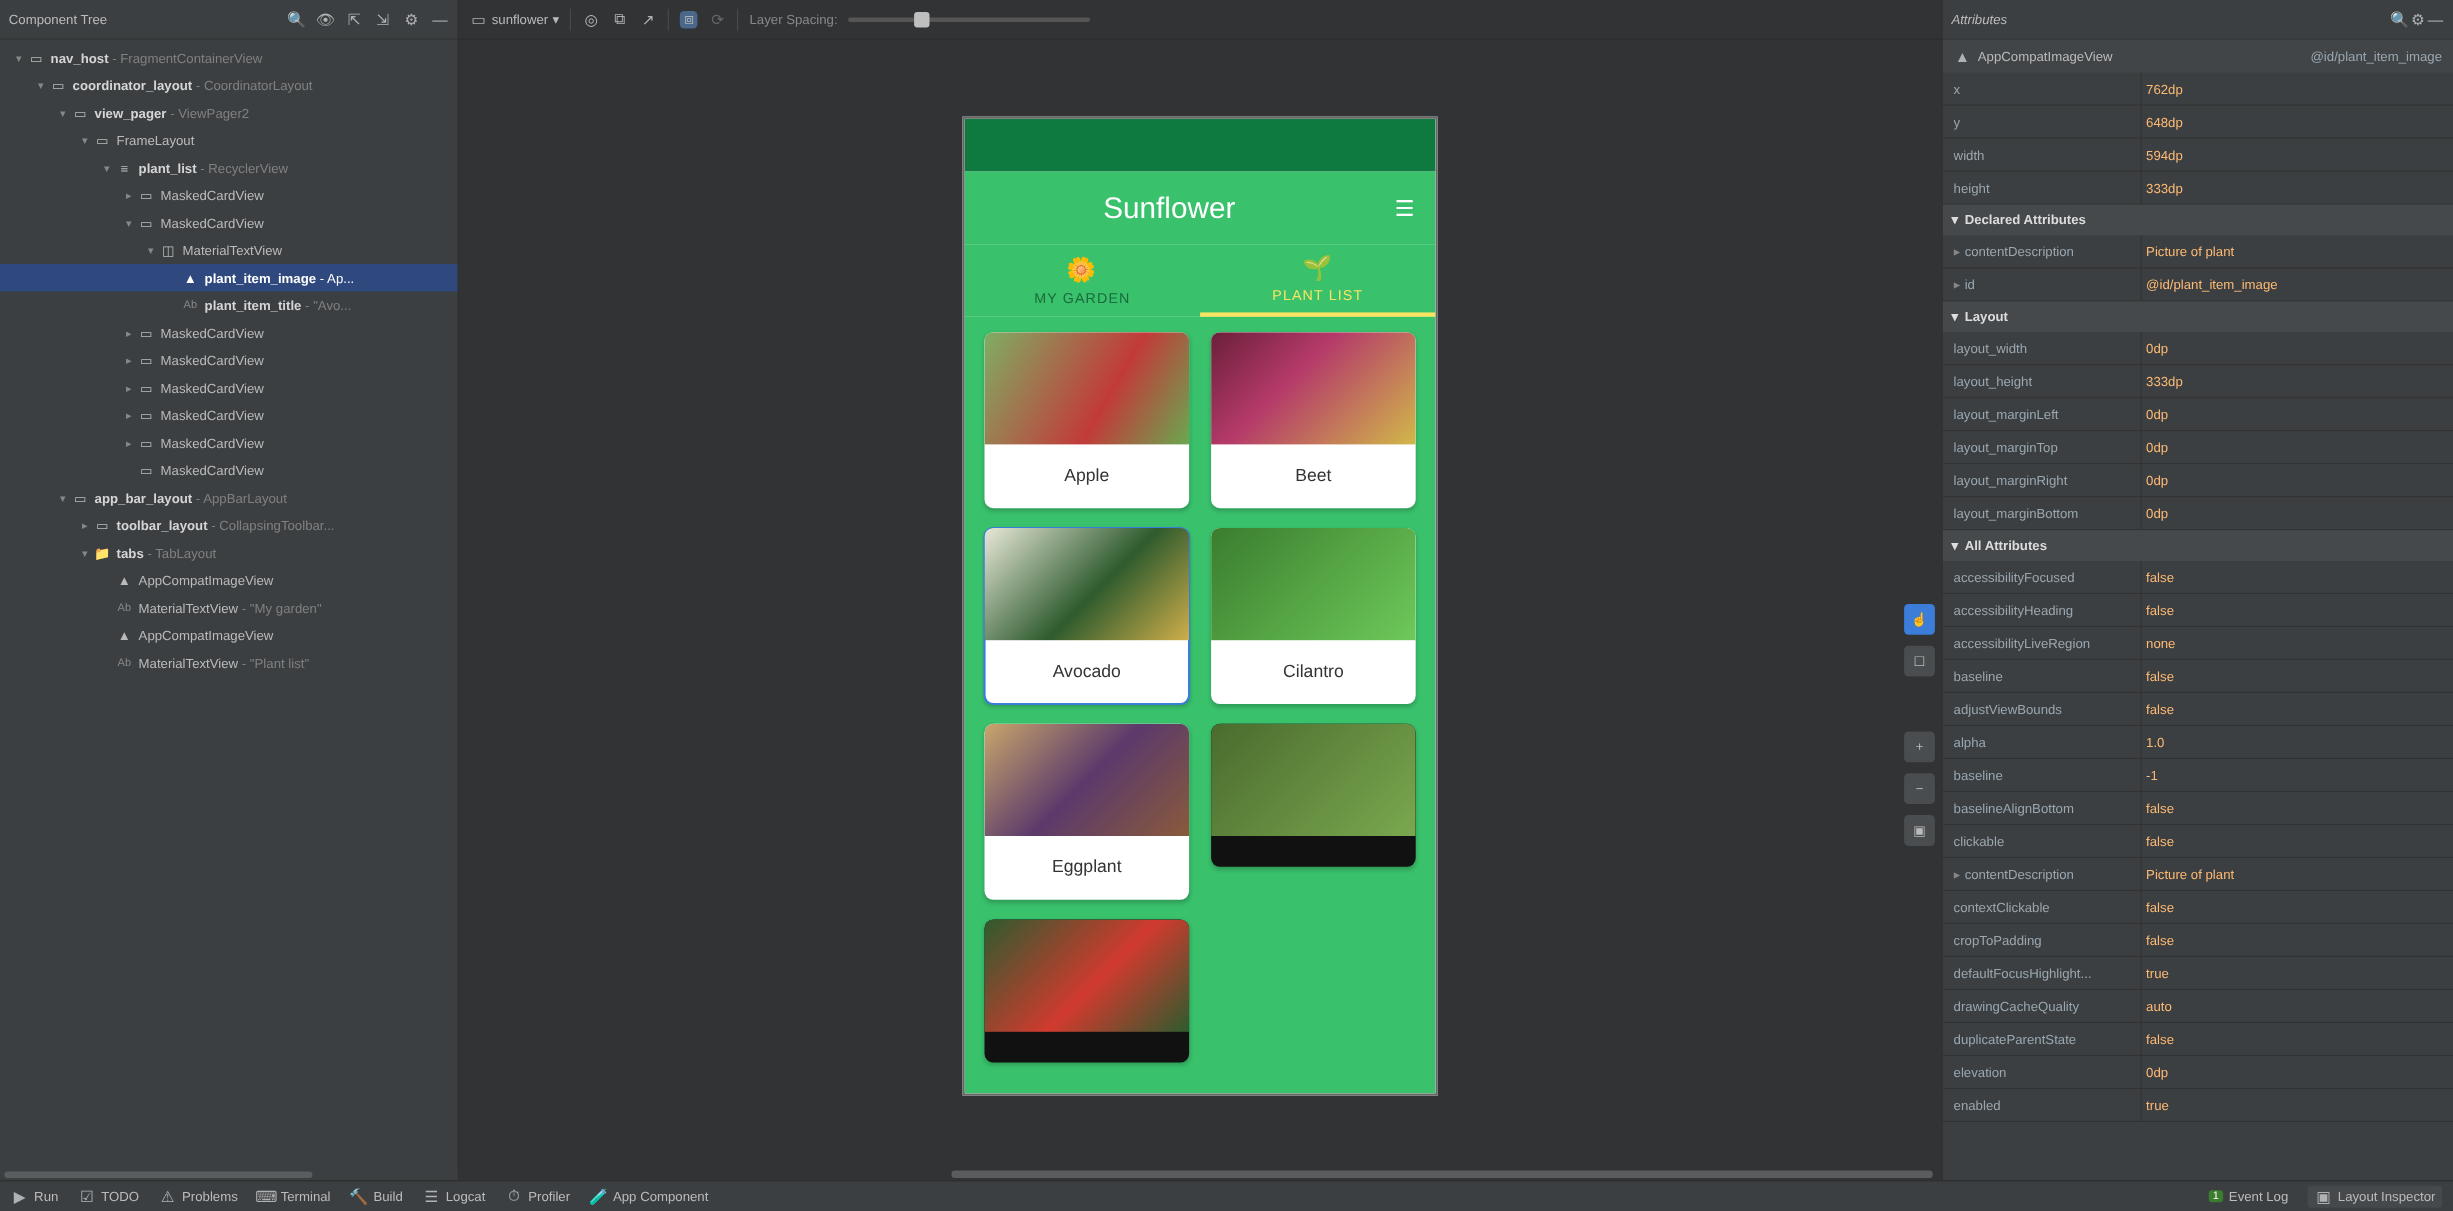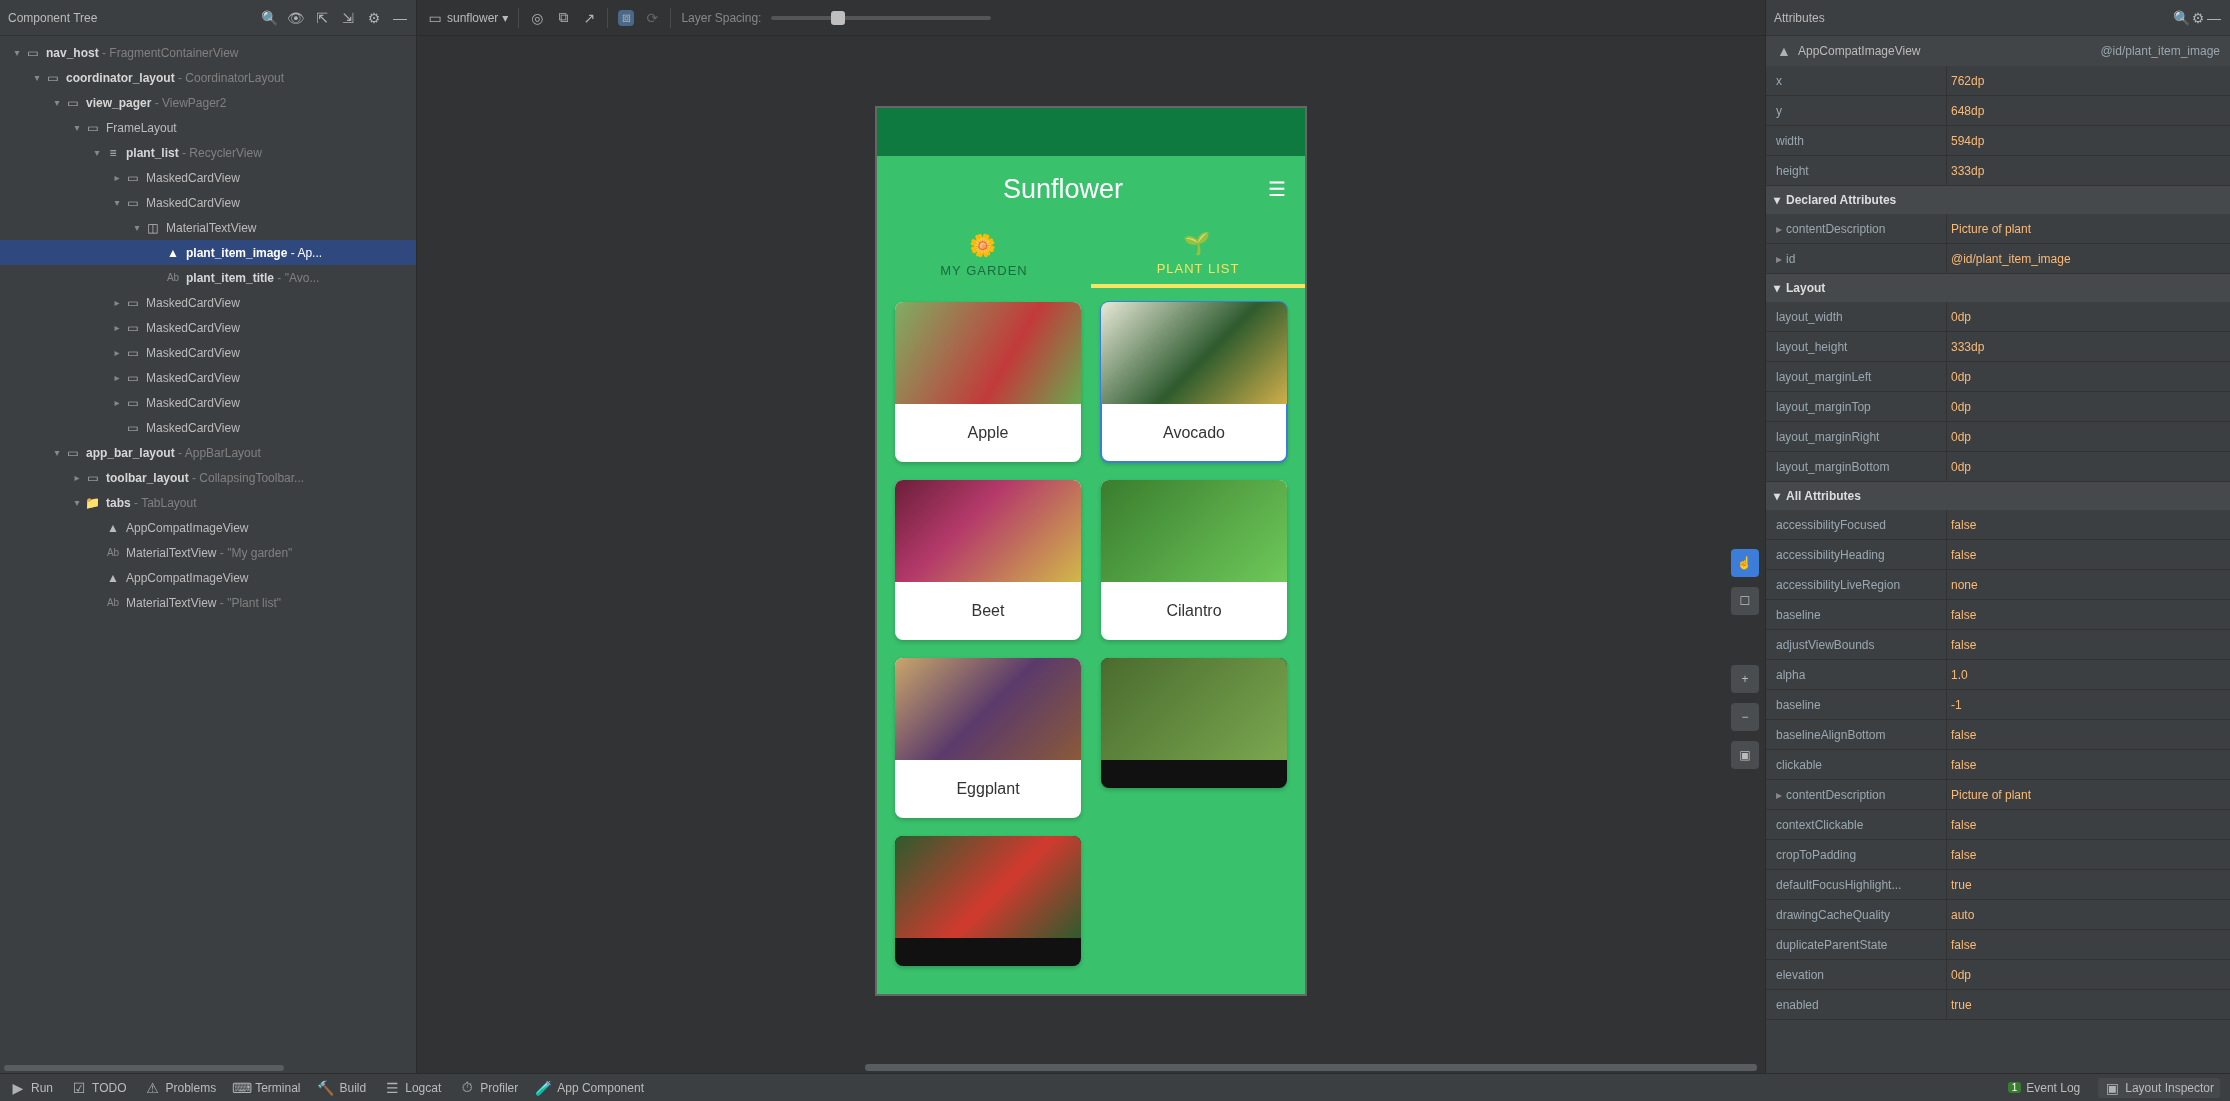--- a/index.html
+++ b/index.html
@@ -74,21 +74,21 @@
 .device-tool-buttons { position:absolute; right: 6px; top: 50%; display:flex; flex-direction:column; gap:10px; }
 .tool-btn { width: 28px; height: 28px; background: #4a4d4f; border-radius:4px; display:flex; align-items:center; justify-content:center; color:#bbb; }
 .tool-btn.blue { background:#3b7dd8; color:#fff; }
 
 .center-scroll { height: 12px; display:flex; align-items:center; padding:0 8px; }
 .center-scroll-thumb { height:7px; width: 1270px; background:#5a5d5f; border-radius:3px; margin-left: 440px; }
 
 
 .right-panel { width: 465px; display: flex; flex-direction: column; background: #3c3f41; border-left: 1px solid #2b2b2b; }
 .right-header { display: flex; align-items: center; height: 36px; padding: 0 8px; border-bottom: 1px solid #323232; }
-.right-header .title { flex: 1; }
+.right-header .title { flex: 1; font-style: italic; }
 .attrs { flex: 1; overflow: auto; }
 .attr-title-row { display: flex; align-items: center; height: 30px; padding: 0 10px; background: #414547; }
 .attr-title-row .name { display:flex; align-items:center; gap:6px; }
 .attr-title-row .val { margin-left: auto; color: #9aa7b0; }
 .section-header { display:flex; align-items:center; height: 28px; padding: 0 8px; background: #45494b; color:#ddd; font-weight:600; gap:6px; }
 .attr-row { display: flex; align-items: center; height: 30px; padding: 0 10px; border-bottom: 1px solid #323232; }
 .attr-row .key { width: 170px; color: #9aa7b0; overflow:hidden; text-overflow: ellipsis; white-space: nowrap; }
 .attr-row .value { flex: 1; color: #fdba74; padding-left: 4px; border-left: 1px solid #323232; height: 100%; display:flex; align-items:center; }
 
 
@@ -300,27 +300,27 @@
               <div class="tab active">
                 <span class="tab-icon">🌱</span>
                 <span>PLANT LIST</span>
               </div>
             </div>
           <div class="plant-grid" id="plant-grid">
               <div class="card">
                 <div class="card-img img-apple"></div>
                 <div class="card-title">Apple</div>
               </div>
+              <div class="card">
+                <div class="card-img img-beet"></div>
+                <div class="card-title">Beet</div>
+              </div>
               <div class="card selected-card">
                 <div class="card-img img-avocado"></div>
                 <div class="card-title">Avocado</div>
-              </div>
-              <div class="card">
-                <div class="card-img img-beet"></div>
-                <div class="card-title">Beet</div>
               </div>
               <div class="card">
                 <div class="card-img img-cilantro"></div>
                 <div class="card-title">Cilantro</div>
               </div>
               <div class="card">
                 <div class="card-img img-eggplant"></div>
                 <div class="card-title">Eggplant</div>
               </div>
               <div class="card dark cut">

